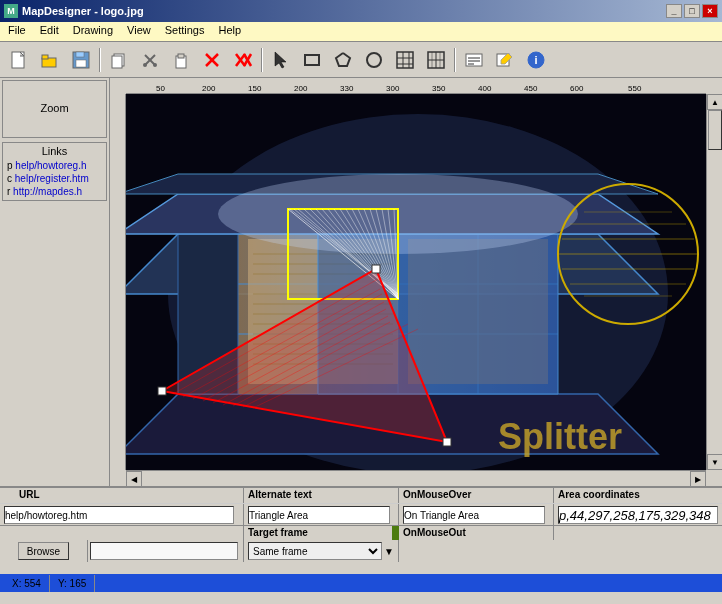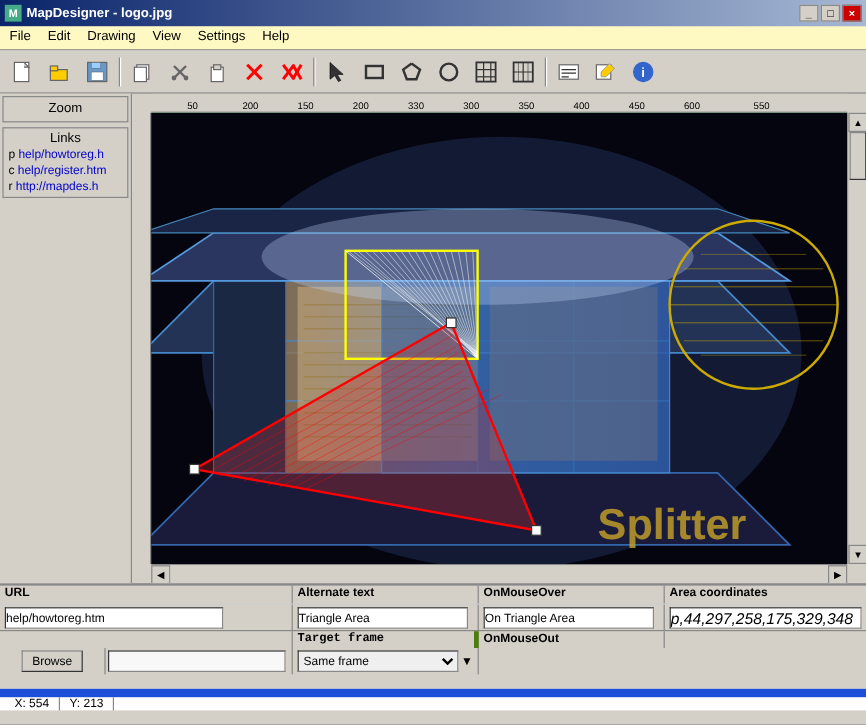--- a/index.html
+++ b/index.html
@@ -16,21 +16,21 @@
     .menu-bar { background: #fef9c3; border-bottom: 1px solid #888; height: 20px; display: flex; align-items: flex-start; padding: 0 2px; gap: 2px; }
     .menu-item { padding: 2px 6px; font-size: 11px; cursor: pointer; }
     
     
     .toolbar { background: #d4d0c8; border-bottom: 1px solid #888; height: 36px; display: flex; align-items: center; padding: 2px 4px; gap: 1px; }
     .tb-btn { width: 30px; height: 28px; background: #d4d0c8; border: 1px solid transparent; display: flex; align-items: center; justify-content: center; cursor: pointer; font-size: 14px; }
     .tb-separator { width: 2px; height: 24px; border-left: 1px solid #888; border-right: 1px solid #fff; margin: 0 2px; }
     
     
     .sidebar { width: 110px; background: #d4d0c8; border-right: 1px solid #888; padding: 2px; }
-    .zoom-box { border: 1px solid #888; padding: 3px; margin-bottom: 4px; }
+    .zoom-box { border: 1px solid #888; padding: 21px; margin-bottom: 4px; }
     .zoom-label { text-align: center; font-size: 11px; margin-bottom: 2px; }
     .zoom-select { width: 90px; height: 20px; font-size: 11px; background: white; border: 1px inset #888; }
     .links-box { border: 1px solid #888; padding: 2px; }
     .links-label { text-align: center; font-size: 11px; margin-bottom: 2px; }
     .link-item { font-size: 10px; color: #00c; padding: 1px 2px; cursor: pointer; white-space: nowrap; overflow: hidden; text-overflow: ellipsis; display: block; }
     
     
     .canvas-area { flex: 1; position: relative; overflow: hidden; }
     
     
@@ -343,44 +343,44 @@
       <div style="height:16px; width:16px; background:#d4d0c8; border:1px solid #888; display:flex; align-items:center; justify-content:center; font-size:8px; cursor:pointer;">◀</div>
       <div style="flex:1; background:#d4d0c8;"></div>
       <div style="height:16px; width:16px; background:#d4d0c8; border:1px solid #888; display:flex; align-items:center; justify-content:center; font-size:8px; cursor:pointer;">▶</div>
     </div>
   </div>
 </div>
 
 <div class="bottom-panel" style="height:88px; border-top:2px solid #888; background:#d4d0c8;">
 
   <div style="display:flex; height:16px; border-bottom:1px solid #ccc;">
-    <div style="width:244px; border-right:1px solid #888; padding:1px 4px; font-size:10px; font-weight:bold;">URL</div>
+    <div style="width:244px; border-right:1px solid #888; padding:1px 19px; font-size:10px; font-weight:bold;">URL</div>
     <div style="width:155px; border-right:1px solid #888; padding:1px 4px; font-size:10px; font-weight:bold;">Alternate text</div>
     <div style="width:155px; border-right:1px solid #888; padding:1px 4px; font-size:10px; font-weight:bold;">OnMouseOver</div>
     <div style="flex:1; padding:1px 4px; font-size:10px; font-weight:bold;">Area coordinates</div>
   </div>
 
   <div style="display:flex; height:22px; border-bottom:1px solid #888;">
     <div style="width:244px; border-right:1px solid #888; padding:2px 4px;">
-      <input type="text" style="width: 182px; font-size: 10px; height: 18px; border: 1px inset rgb(136, 136, 136);" value="help/howtoreg.htm">
+      <input type="text" style="width: 230px; font-size: 10px; height: 18px; border: 1px inset rgb(136, 136, 136);" value="help/howtoreg.htm">
     </div>
     <div style="width:155px; border-right:1px solid #888; padding:2px 4px;">
       <input type="text" style="width: 142px; font-size: 10px; height: 18px; border: 1px inset rgb(136, 136, 136);" value="Triangle Area">
     </div>
     <div style="width:155px; border-right:1px solid #888; padding:2px 4px;">
       <input type="text" style="width: 142px; font-size: 10px; height: 18px; border: 1px inset rgb(136, 136, 136);" value="On Triangle Area">
     </div>
     <div style="flex:1; padding:2px 4px;">
       <input type="text" style="width: 100%; font-size: 13px; height: 18px; border: 1px inset rgb(136, 136, 136); font-style: italic;" value="p,44,297,258,175,329,348">
     </div>
   </div>
 
   <div style="display:flex; height:14px;">
     <div style="width:244px; border-right:1px solid #888;"></div>
-    <div style="width:155px; border-right:4px solid #4d7c0f; padding:1px 4px; font-size:10px; font-weight:bold;font-family:Liberation Mono, monospace;">Target frame</div>
+    <div style="width:155px; border-right:7px solid #4d7c0f; padding:1px 4px; font-size:10px; font-weight:bold;">Target frame</div>
     <div style="width:155px; border-right:1px solid #888; padding:1px 4px; font-size:10px; font-weight:bold;">OnMouseOut</div>
     <div style="flex:1;"></div>
   </div>
 
   <div style="display:flex; height:22px;">
     <div style="width:88px; border-right:1px solid #888; padding:2px 8px; display:flex; align-items:flex-end; justify-content:center;">
       <button style="font-size:10px; background:#d4d0c8; border:1px outset #888; padding:1px 8px; cursor:pointer; height:18px;">Browse</button>
     </div>
     <div style="width:156px; border-right:1px solid #888; padding:2px 2px;">
       <input type="text" style="width: 148px; font-size: 10px; height: 18px; border: 1px inset rgb(136, 136, 136); background: rgb(248, 248, 248);" readonly="">
@@ -389,16 +389,16 @@
       <select style="width:138px; font-size:10px; height:18px; border:1px inset #888;">
         <option>Same frame</option>
         <option>New window</option>
         <option>Parent frame</option>
       </select>
       <span style="font-size:10px;">▼</span>
     </div>
   </div>
 </div>
 
-<div class="status-bar" style="height:18px; border-top:7px solid #1d4ed8; background:#ffffff; display:flex; align-items:center; padding:0 4px; font-size:10px;">
+<div class="status-bar" style="height:18px; border-top:1px solid #1d4ed8; background:#1d4ed8; display:flex; align-items:center; padding:0 4px; font-size:10px;">
   <div style="border-right:1px solid #888; padding:0 8px; height:100%; display:flex; align-items:center;">X: 554</div>
-  <div style="border-right:1px solid #888; padding:0 8px; height:100%; display:flex; align-items:center;">Y: 213</div>
+  <div style="border-right:1px solid #888; padding:0 8px; height:100%; display:flex; align-items:center;">Y: 165</div>
 </div>
 
 </body></html>

